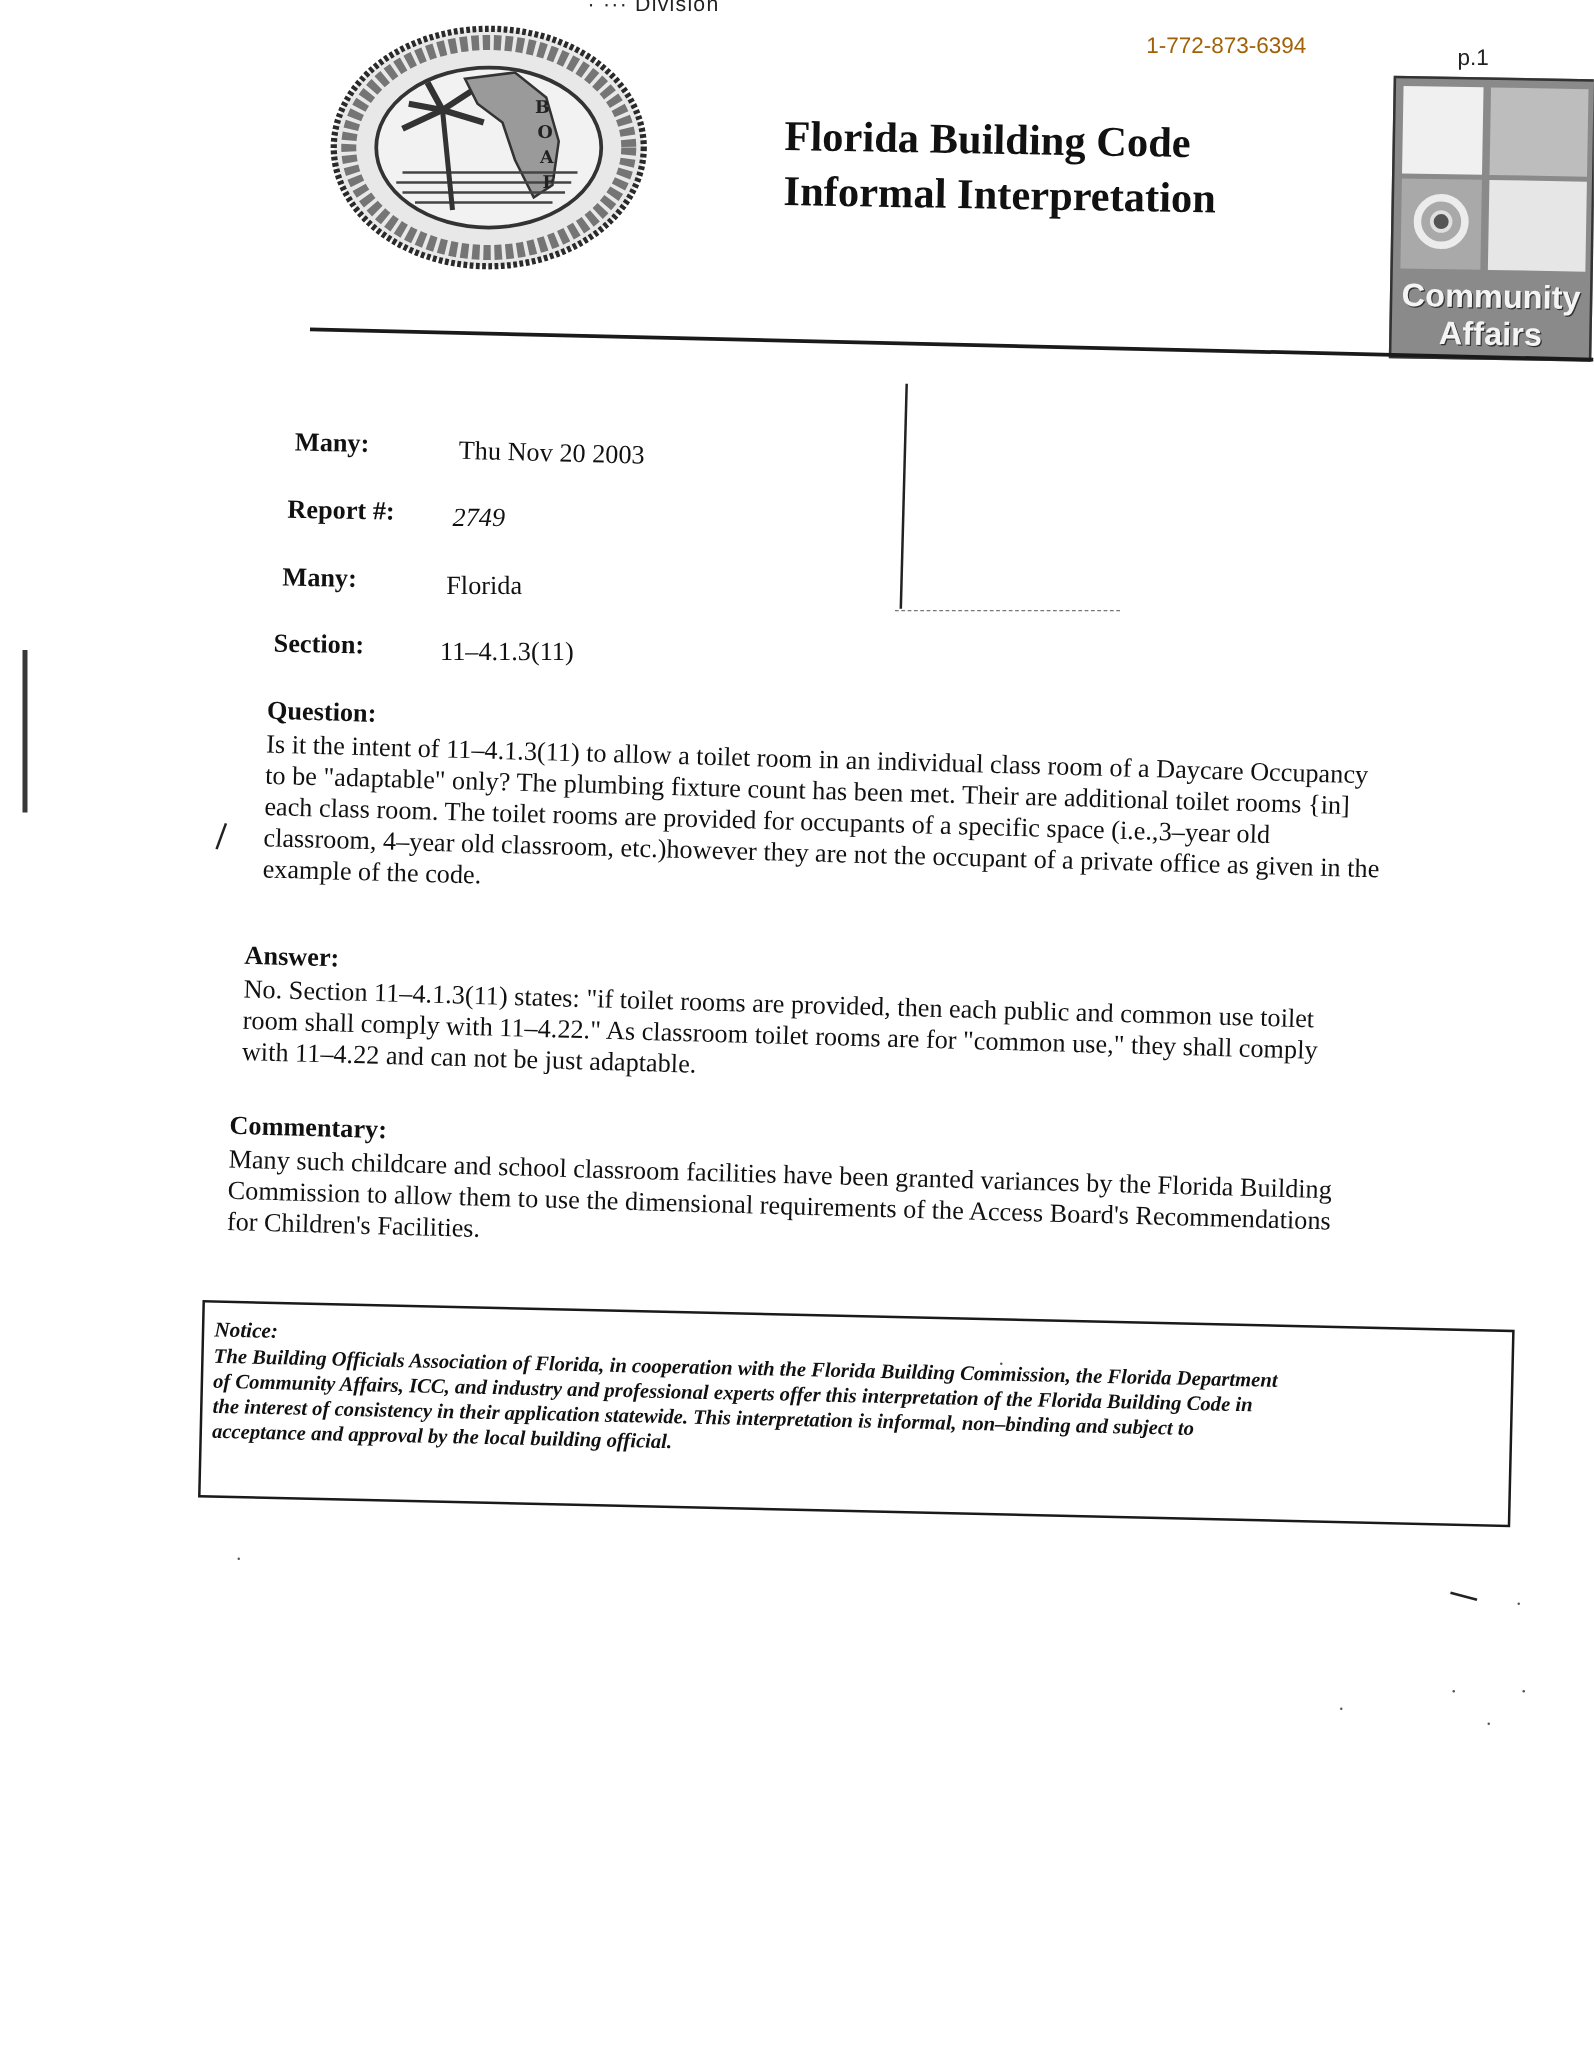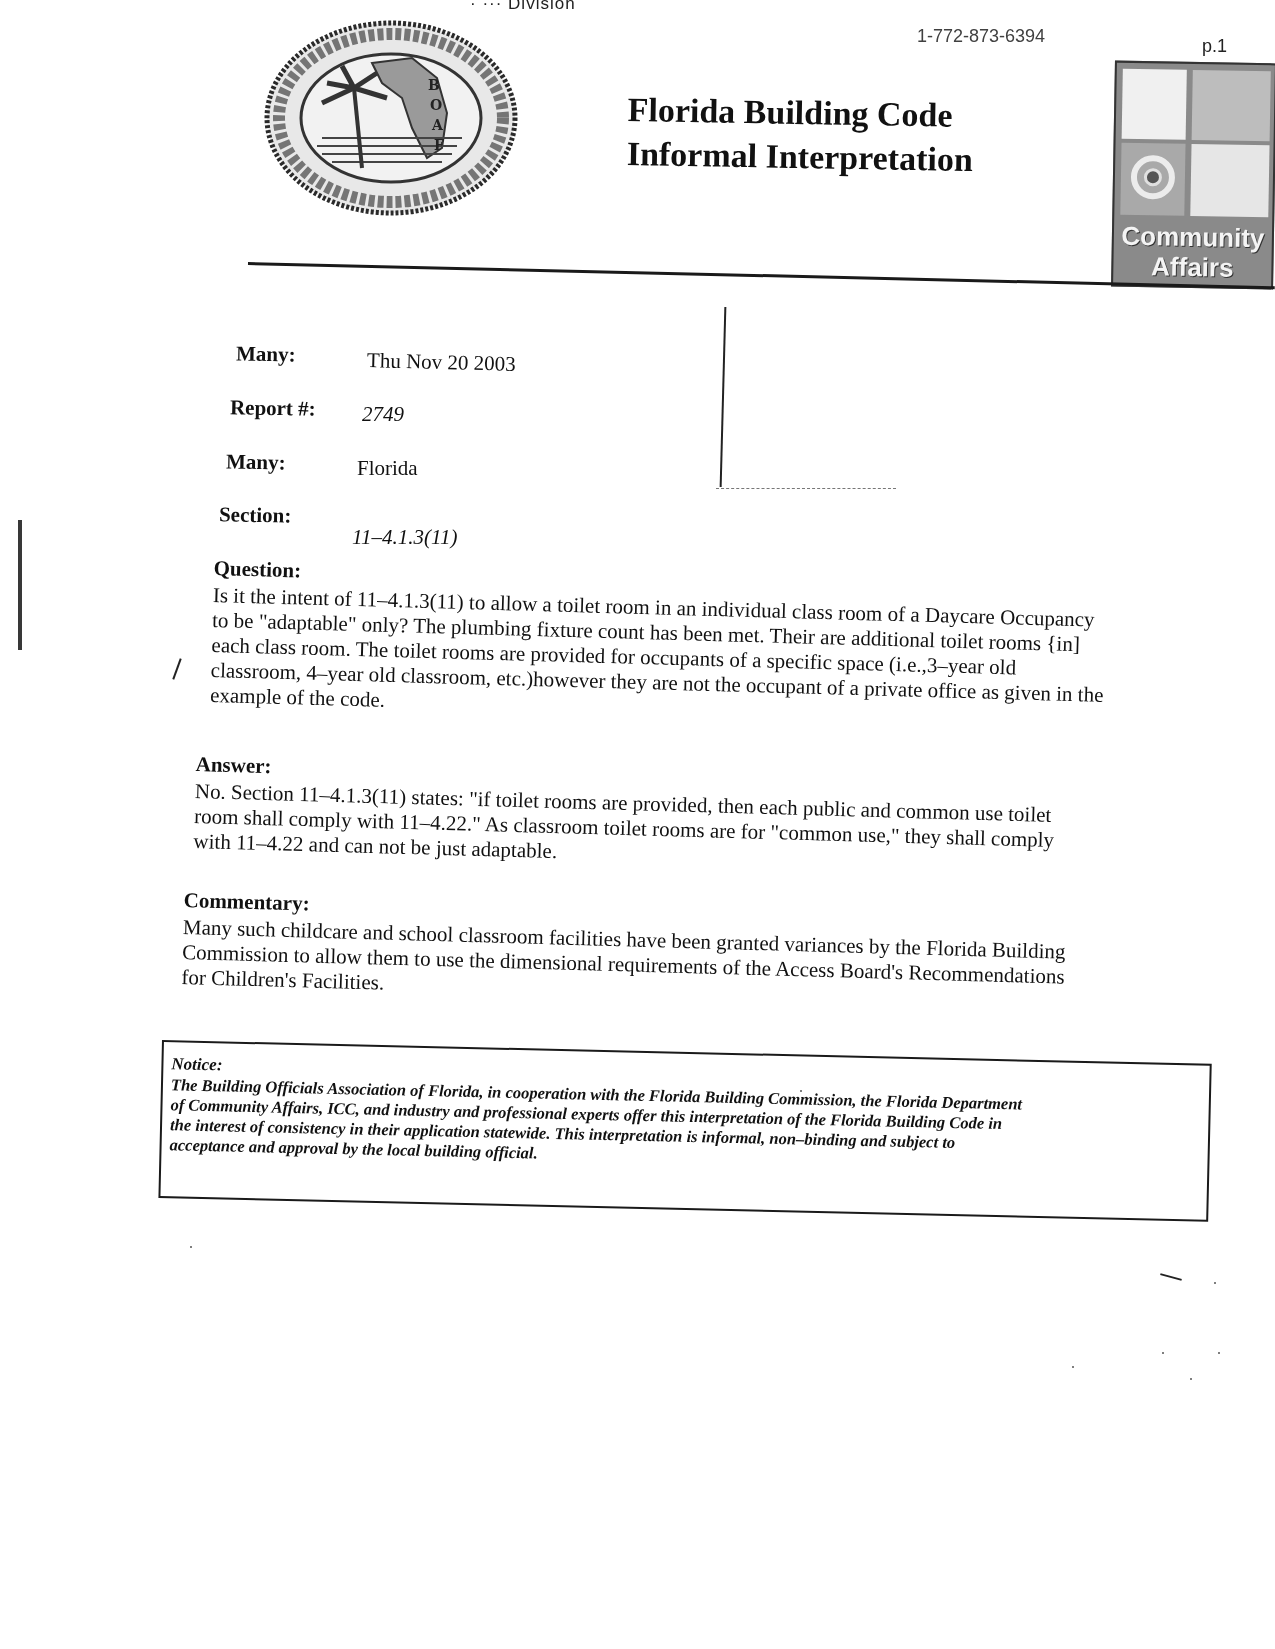--- a/index.html
+++ b/index.html
@@ -3,22 +3,22 @@
 <meta charset="utf-8">
 <style>
   html, body { margin: 0; padding: 0; }
   body {
     width: 1275px; height: 1649px; background: #ffffff; position: relative;
     overflow: hidden; color: #1a1a1a;
     font-family: "Liberation Serif", "DejaVu Serif", serif;
   }
   .abs { position: absolute; }
   .fax-header { left: 470px; top: -6px; font-family: "Liberation Sans", sans-serif; font-size: 17px; color: #222; letter-spacing: 1px; }
-  .fax-phone { left: 917px; top: 26px; font-family: "Liberation Sans", sans-serif; font-size: 18px; color: #404040; }
-  .fax-page { left: 1166px; top: 36px; font-family: "Liberation Sans", sans-serif; font-size: 18px; color: #222; margin-left: 36px; }
+  .fax-phone { left: 917px; top: 26px; font-family: "Liberation Sans", sans-serif; font-size: 18px; color: #a16207; }
+  .fax-page { left: 1166px; top: 36px; font-family: "Liberation Sans", sans-serif; font-size: 18px; color: #222; }
 
   .seal { left: 262px; top: 18px; width: 258px; height: 200px; }
   .title-block { left: 628px; top: 88px; transform: rotate(1deg); transform-origin: left top; }
   .title-line { font-size: 34px; font-weight: bold; line-height: 44px; color: #111; white-space: nowrap; }
 
   .dca-logo { left: 1113px; top: 62px; width: 162px; height: 226px; background: #8a8a8a; border: 2px solid #333; box-sizing: border-box; overflow: hidden; transform: rotate(1deg); }
   .dca-logo .quad { position: absolute; background: #d9d9d9; }
   .dca-logo .q1 { left: 6px; top: 6px; width: 64px; height: 70px; background: #f0f0f0; }
   .dca-logo .q2 { left: 76px; top: 6px; width: 78px; height: 70px; background: #bdbdbd; }
   .dca-logo .q3 { left: 6px; top: 80px; width: 64px; height: 72px; background: #a9a9a9; }
@@ -97,21 +97,21 @@
   <div class="field-label" style="left:236px; top:342px; transform:rotate(1deg);">Many:</div>
   <div class="field-value" style="left:367px; top:350px; transform:rotate(1.5deg);">Thu Nov 20 2003</div>
 
   <div class="field-label" style="left:230px; top:396px; transform:rotate(1deg);">Report #:</div>
   <div class="field-value" style="left:362px; top:402px; font-style:italic;">2749</div>
 
   <div class="field-label" style="left:226px; top:450px; transform:rotate(1deg);">Many:</div>
   <div class="field-value" style="left:357px; top:456px;">Florida</div>
 
   <div class="field-label" style="left:219px; top:503px; transform:rotate(1deg);">Section:</div>
-  <div class="field-value" style="left:352px; top:509px; font-style:italic;margin-top:16px;">11–4.1.3(11)</div>
+  <div class="field-value" style="left:352px; top:509px; ">11–4.1.3(11)</div>
 </div>
 
 <div class="abs box-line-v"></div>
 <div class="abs box-line-h"></div>
 
 <div class="abs section" style="left:214px; top:556px; width:1000px;">
   <div class="section-head">Question:</div>
   <p class="section-body">
     <span>Is it the intent of 11–4.1.3(11) to allow a toilet room in  an individual class room of a Daycare Occupancy</span><br>
     <span>to  be "adaptable" only? The plumbing fixture count has been  met. Their are additional toilet rooms {in]</span><br>

